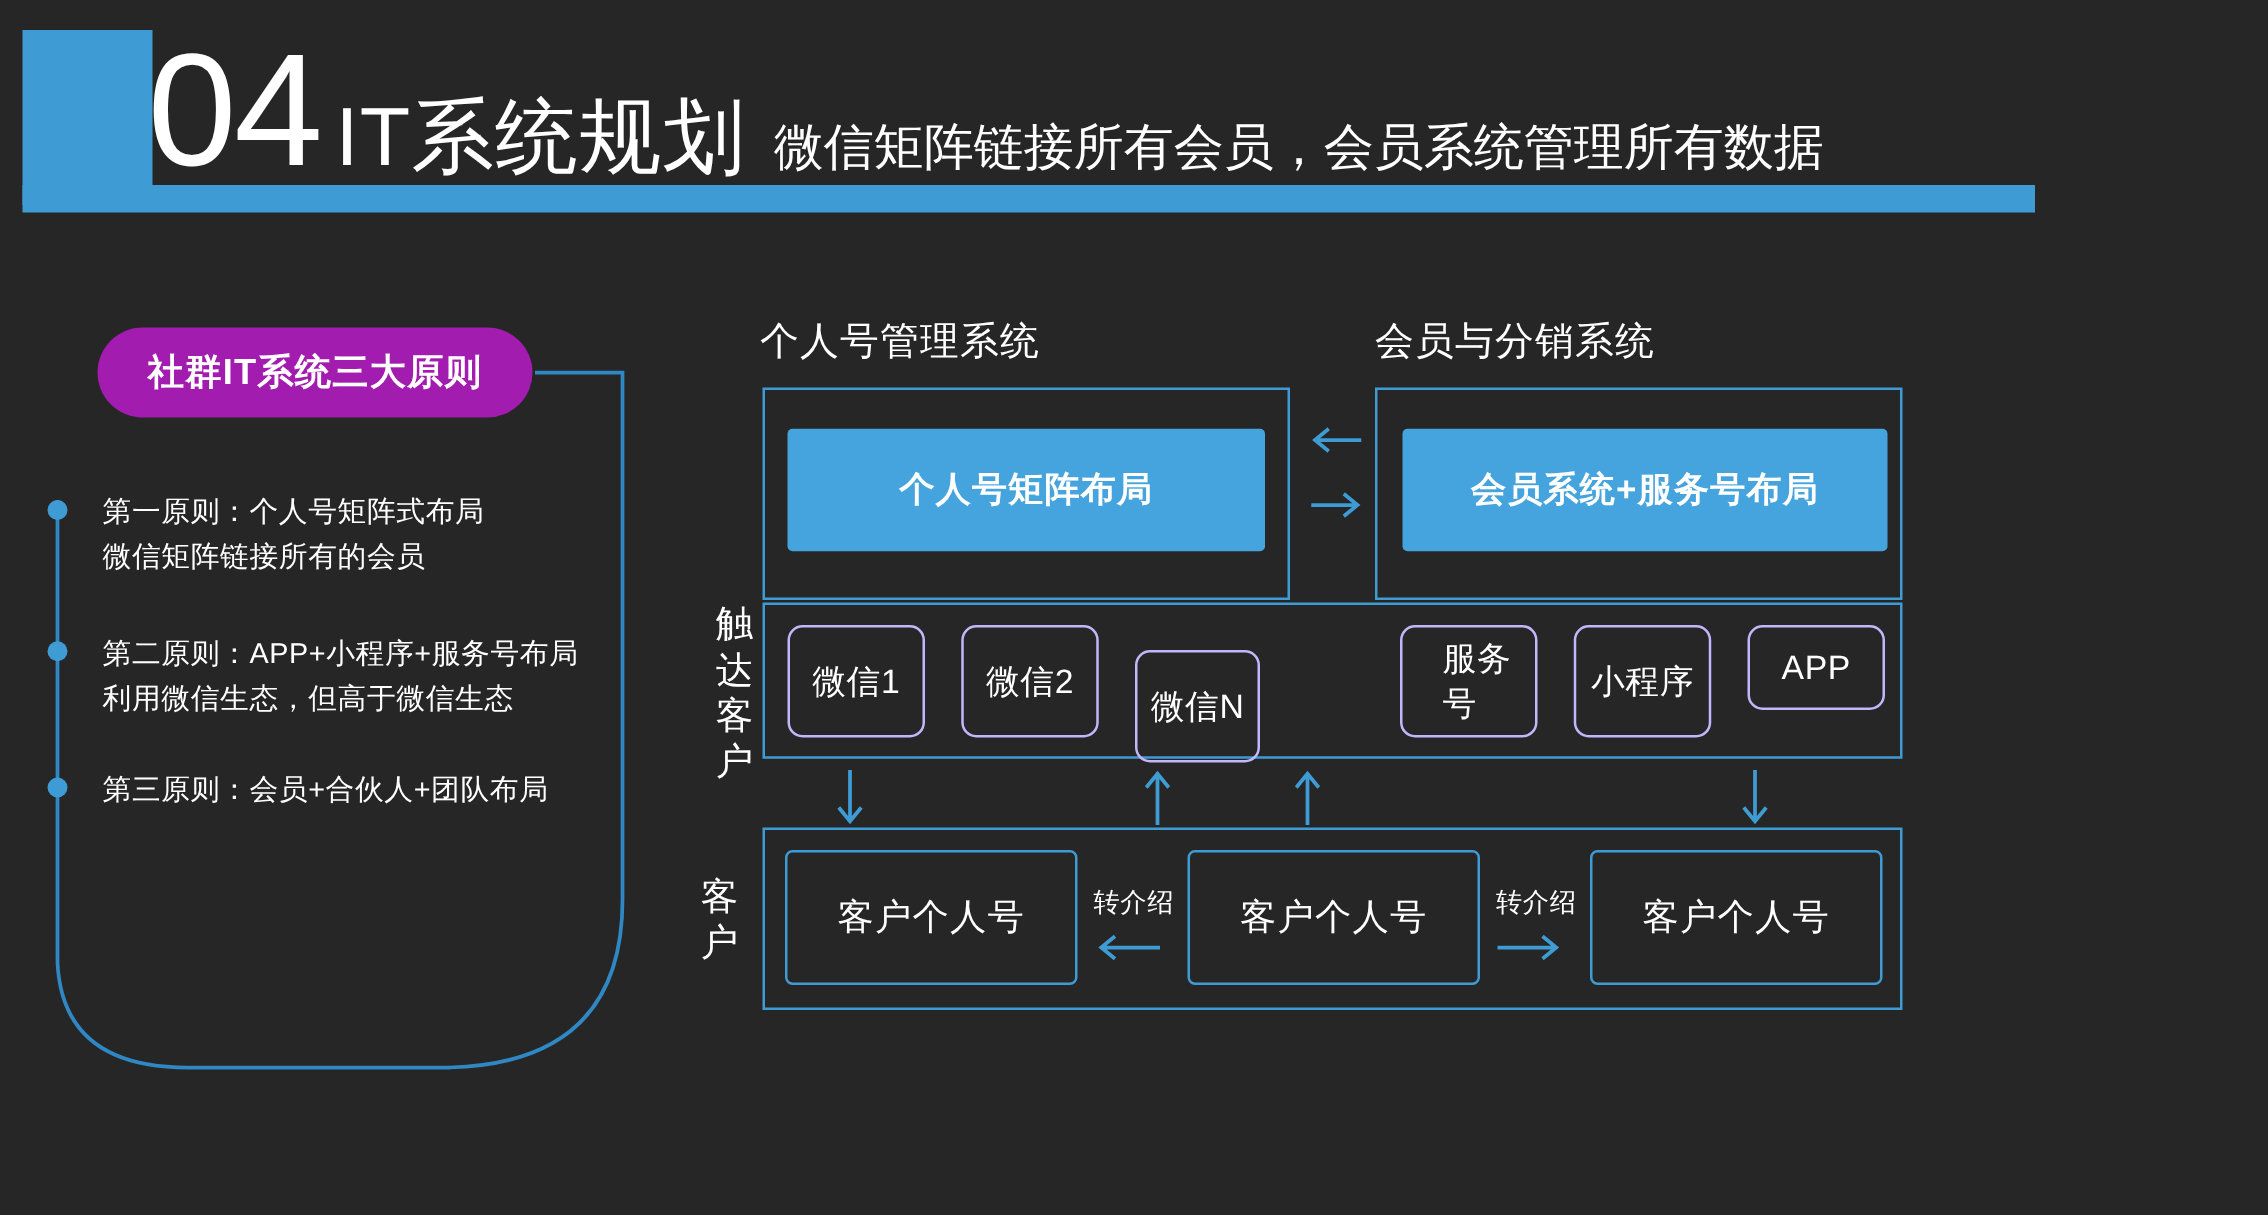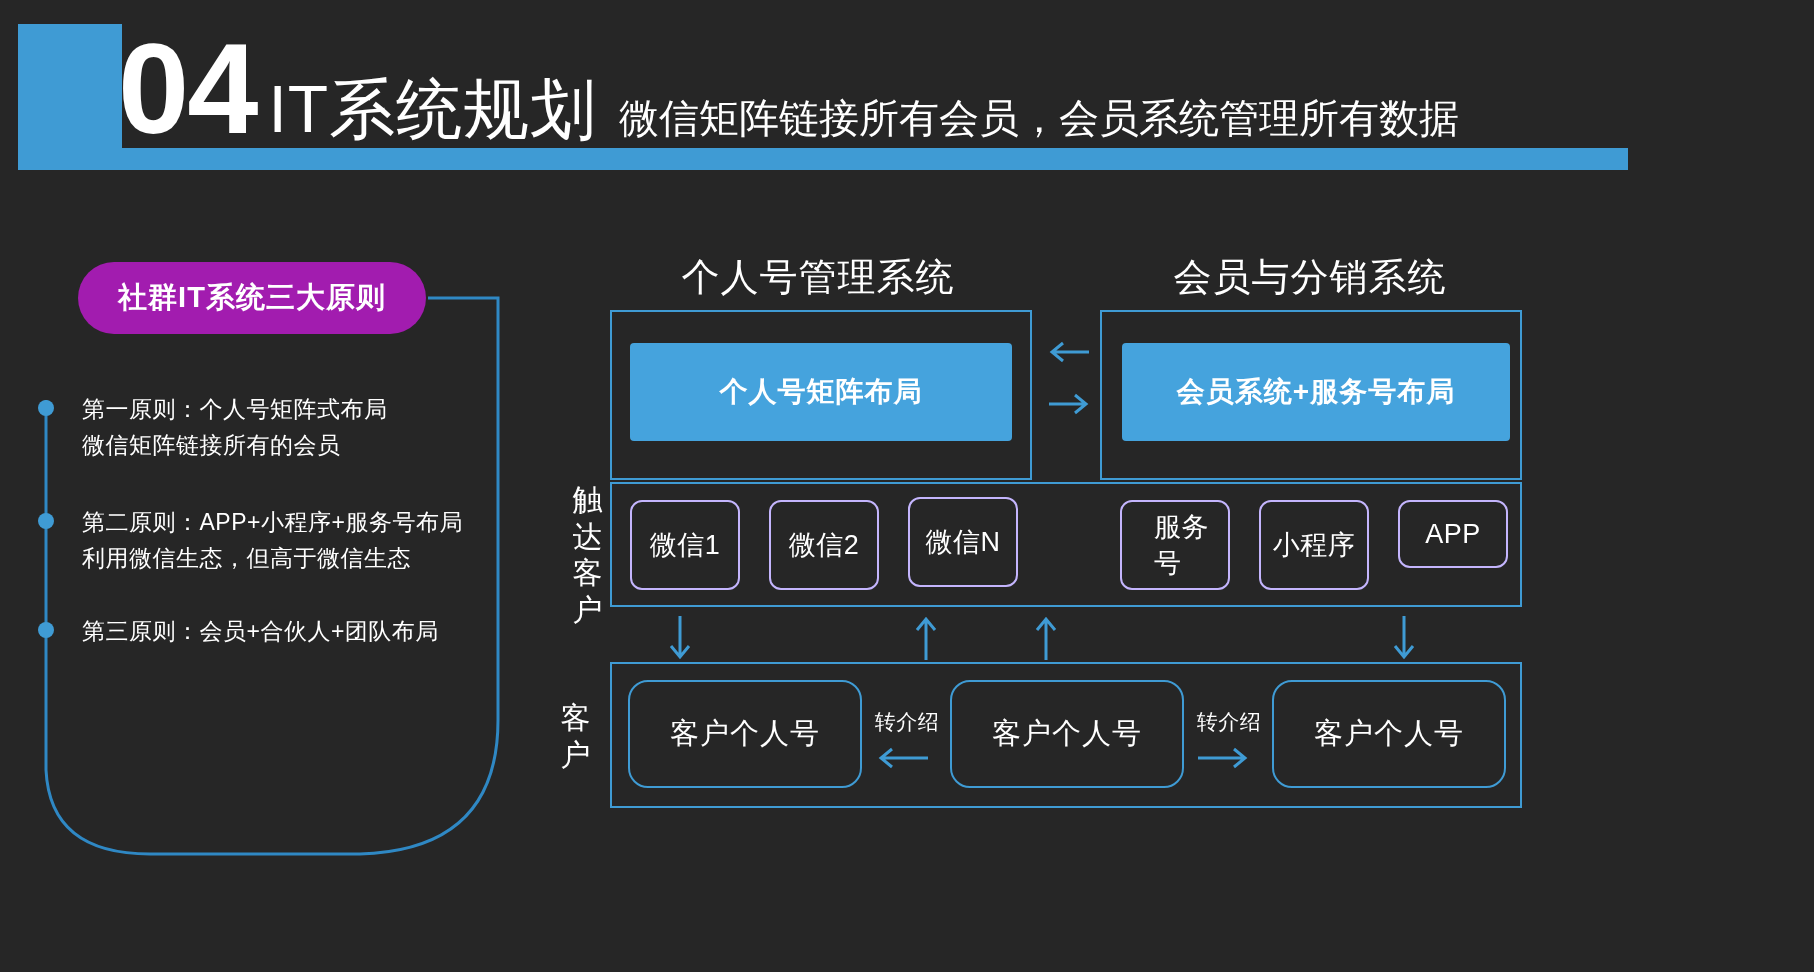--- a/index.html
+++ b/index.html
@@ -20,21 +20,21 @@
   .hdr-underline {
     position: absolute; left: 18px; top: 148px;
     width: 1610px; height: 22px;
     background: #3f9bd4;
   }
   .hdr-row {
     position: absolute; left: 118px; top: 18px;
     height: 130px; display: flex; align-items: flex-end;
   }
   .hdr-num {
-    font-size: 128px; font-weight: 700; color: #ffffff;
+    font-size: 128px; font-weight: 400; color: #ffffff;
     line-height: 0.92; letter-spacing: -2px;
     font-family: "Liberation Sans", sans-serif;
   }
   .hdr-title {
     font-size: 66px; font-weight: 400; color: #ffffff;
     line-height: 1.0; margin-left: 12px; padding-bottom: 6px;
     letter-spacing: 1px;
   }
   .hdr-sub {
     font-size: 40px; font-weight: 400; color: #ffffff;
@@ -59,22 +59,22 @@
     position: absolute; width: 16px; height: 16px; border-radius: 50%;
     background: #3f9bd4; left: 38px;
   }
   .principle {
     position: absolute; left: 82px; color: #ffffff;
     font-size: 23px; line-height: 1.55; letter-spacing: 0.5px;
   }
 
   
   .sys-caption {
-    position: absolute; color: #ffffff; font-size: 38px;
-    text-align: center; letter-spacing: 1px;
+    position: absolute; color: #ffffff; font-size: 31px;
+    text-align: left; letter-spacing: 1px;
   }
   .sys-box {
     position: absolute; border: 2px solid #3f9bd4; background: transparent;
   }
   .sys-inner {
     position: absolute; background: #45a3dd; border-radius: 4px;
     display: flex; align-items: center; justify-content: center;
     color: #ffffff; font-size: 28px; font-weight: 700; letter-spacing: 1px;
   }
 
@@ -88,21 +88,21 @@
   }
   .chip {
     position: absolute; border: 2px solid #c4b5fd; border-radius: 12px;
     display: flex; align-items: center; justify-content: center;
     color: #ffffff; font-size: 27px; letter-spacing: 0.5px;
   }
   .cust-row {
     position: absolute; border: 2px solid #3f9bd4;
   }
   .cust-chip {
-    position: absolute; border: 2px solid #3f9bd4; border-radius: 20px;
+    position: absolute; border: 2px solid #3f9bd4; border-radius: 6px;
     display: flex; align-items: center; justify-content: center;
     color: #ffffff; font-size: 29px; letter-spacing: 1px;
   }
   .ref-label {
     position: absolute; color: #ffffff; font-size: 21px;
     text-align: center; letter-spacing: 0.5px;
   }
   .arrow-svg { position: absolute; }
 </style>
 </head>
@@ -170,21 +170,21 @@
     <span>触达客户</span>
   </div>
   <div class="channel-row" style="left:610px; top:482px; width:912px; height:125px;"></div>
 
   <div class="chip" style="left:630px; top:500px; width:110px; height:90px;">
     <span>微信1</span>
   </div>
   <div class="chip" style="left:769px; top:500px; width:110px; height:90px;">
     <span>微信2</span>
   </div>
-  <div class="chip" style="left:908px; top:497px; width:110px; height:90px;">
+  <div class="chip" style="left:908px; top:520px; width:100px; height:90px;">
     <span>微信N</span>
   </div>
   <div class="chip" style="left:1120px; top:500px; width:110px; height:90px;padding-left:32px;">
     <span>服务号</span>
   </div>
   <div class="chip" style="left:1259px; top:500px; width:110px; height:90px;">
     <span>小程序</span>
   </div>
   <div class="chip" style="left:1398px; top:500px; width:110px; height:68px;">
     <span>APP</span>

